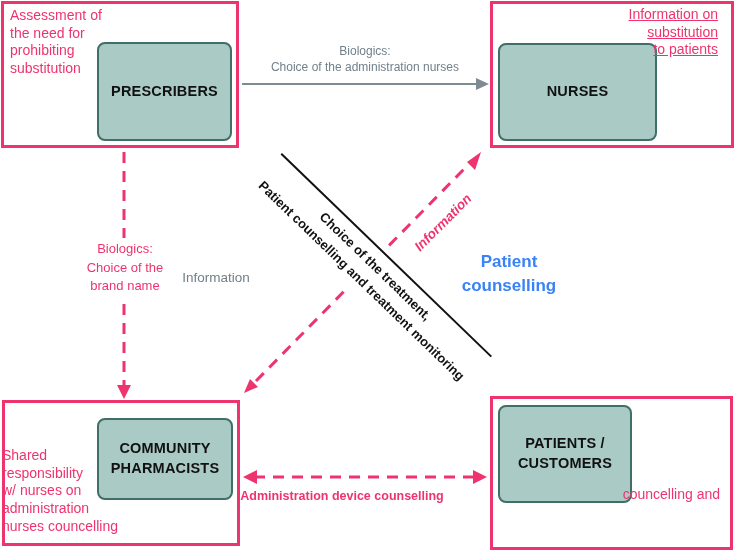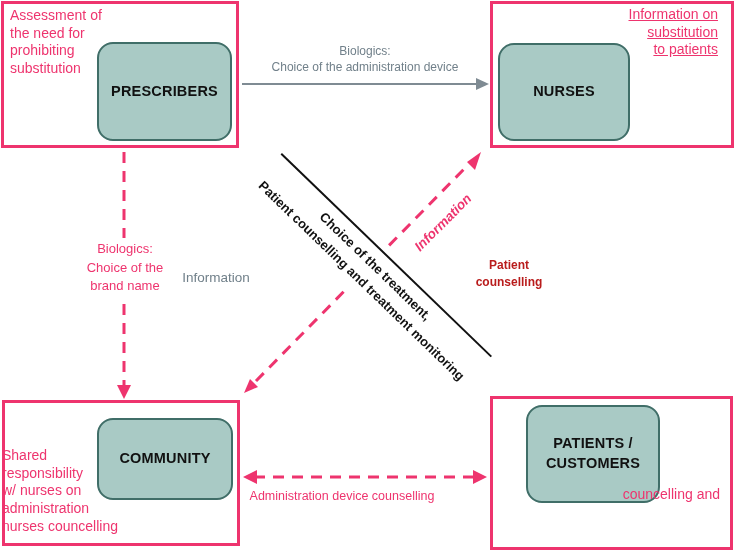--- a/index.html
+++ b/index.html
@@ -13,28 +13,28 @@
   .pink-box { position:absolute; border:3px solid var(--pink,#ee346e); background:#fff; z-index:1; }
   #box-tl { left:1px;   top:1px;   width:238px; height:147px; }
   #box-tr { left:490px; top:1px;   width:244px; height:147px; }
   #box-bl { left:2px;   top:400px; width:238px; height:146px; }
   #box-br { left:490px; top:396px; width:243px; height:154px; }
 
   
   .node {
     position:absolute; z-index:2;
     background:var(--teal_fill,#a9cac5); border:2px solid var(--teal_border,#406e68);
-    border-radius:16px; display:flex; flex-direction:column;
+    border-radius:8px; display:flex; flex-direction:column;
     align-items:center; justify-content:center; text-align:center;
     font-weight:bold; font-size:14.5px; color:#111; letter-spacing:.2px; line-height:1.35;
   }
   #node-prescribers { left:97px;  top:42px;  width:135px; height:99px; }
-  #node-nurses      { left:498px; top:43px;  width:132px; height:98px; }
+  #node-nurses      { left:498px; top:43px;  width:159px; height:98px; }
   #node-pharmacists { left:97px;  top:418px; width:136px; height:82px; }
-  #node-patients    { left:498px; top:405px; width:134px; height:98px;margin-left:28px; }
+  #node-patients    { left:498px; top:405px; width:134px; height:98px; }
 
   
   .ann { position:absolute; z-index:2; color:var(--pink,#ee346e); font-size:14px; line-height:1.26; }
   #ann-tl { left:10px;  top:7px; text-align:left; }
   #ann-tr { right:17px; top:6px; text-align:right;text-decoration:underline; }
   #ann-bl { left:2px;  top:447px; text-align:left; }
   #ann-br { right:15px; top:486px; text-align:right; }
 
   
   #arrows { position:absolute; left:0; top:0; z-index:3; }
@@ -55,50 +55,51 @@
   }
   #band-line { position:absolute; top:5px; left:0; right:0; height:2px; background:#111; }
 
   
   .float-lbl {
     position:absolute; z-index:5; background:#fff;
     display:flex; flex-direction:column; align-items:center; justify-content:center; text-align:center;
   }
   #lbl-brand   { left:62px;  top:238px; width:126px; height:60px; color:var(--pink,#ee346e); font-size:13px; line-height:1.45; }
   #info-gray   { left:173px; top:261px; width:86px;  height:33px; color:var(--gray,#71808a); font-size:13.5px; }
-  #lbl-patient { left:456px; top:253px; width:106px; height:42px; color:#b91c1c; font-weight:bold; font-size:12px; line-height:1.4; }
+  #lbl-patient { left:456px; top:253px; width:106px; height:42px; color:#3b82f6; font-weight:bold; font-size:17px; line-height:1.4; }
 
   #info-pink {
     position:absolute; left:384px; top:215px; width:118px; z-index:3;
     transform:rotate(-45deg); text-align:center;
     color:var(--pink,#ee346e); font-weight:bold; font-style:italic; font-size:13.5px;
   }
   #lbl-admin-dev {
     position:absolute; left:238px; top:489px; width:208px; z-index:3;
-    text-align:center; color:var(--pink,#ee346e); font-weight:normal; font-size:12.5px;
+    text-align:center; color:var(--pink,#ee346e); font-weight:bold; font-size:12.5px;
   }
 </style>
 </head>
 <body>
 
 <div class="canvas">
 
   <div class="pink-box" id="box-tl"></div>
   <div class="pink-box" id="box-tr"></div>
   <div class="pink-box" id="box-bl"></div>
   <div class="pink-box" id="box-br"></div>
 
   <div class="node" id="node-prescribers">
     <div>PRESCRIBERS</div>
   </div>
   <div class="node" id="node-nurses">
     <div>NURSES</div>
   </div>
   <div class="node" id="node-pharmacists">
     <div>COMMUNITY</div>
+    <div>PHARMACISTS</div>
   </div>
   <div class="node" id="node-patients">
     <div>PATIENTS /</div>
     <div>CUSTOMERS</div>
   </div>
 
   <div class="ann" id="ann-tl">
     <div>Assessment of</div>
     <div>the need for</div>
     <div>prohibiting</div>
@@ -132,21 +133,21 @@
     <polygon points="243,477 257,470 257,484" fill="#ee346e"></polygon>
     <polygon points="487,477 473,470 473,484" fill="#ee346e"></polygon>
 
     <line x1="256" y1="381" x2="469" y2="164" stroke="#ee346e" stroke-width="3" stroke-dasharray="11 8"></line>
     <polygon points="481,152 475,170 467,162" fill="#ee346e"></polygon>
     <polygon points="244,393 258,387 250,379" fill="#ee346e"></polygon>
   </svg>
 
   <div id="lbl-biologics-admin">
     <div>Biologics:</div>
-    <div>Choice of the administration device</div>
+    <div>Choice of the administration nurses</div>
   </div>
 
   <div id="band">
     <div id="band-line"></div>
     <div>Choice of the treatment,</div>
     <div>Patient counselling and treatment monitoring</div>
   </div>
 
   <div class="float-lbl" id="lbl-brand">
     <div>Biologics:</div>

